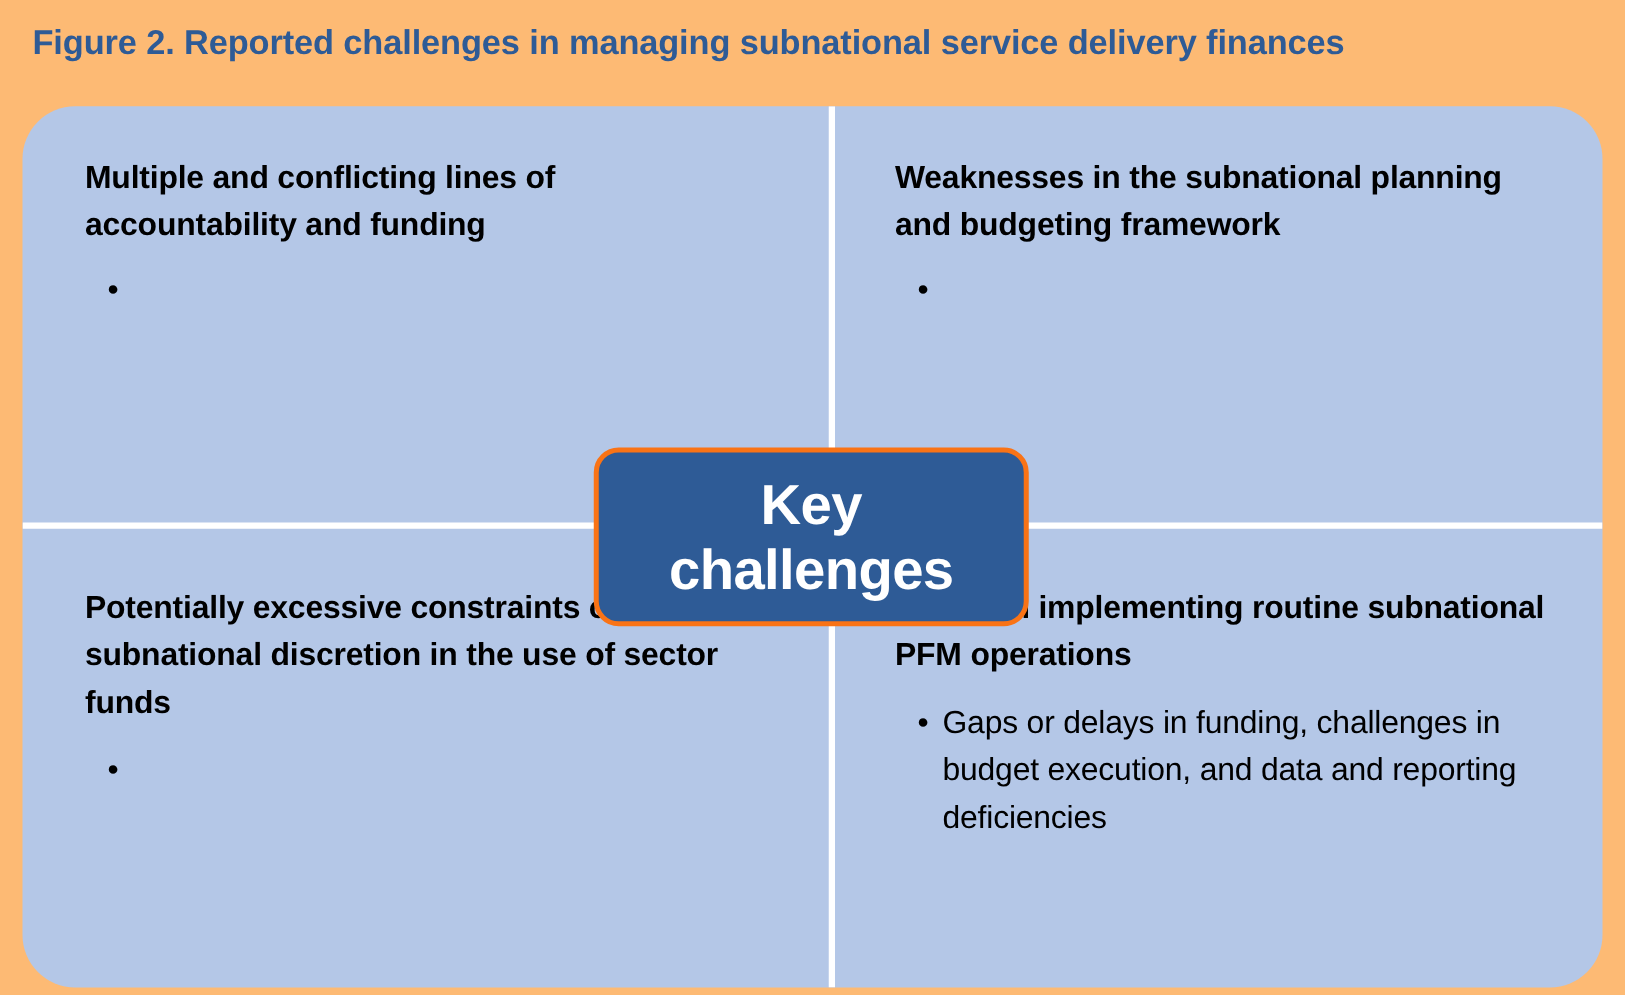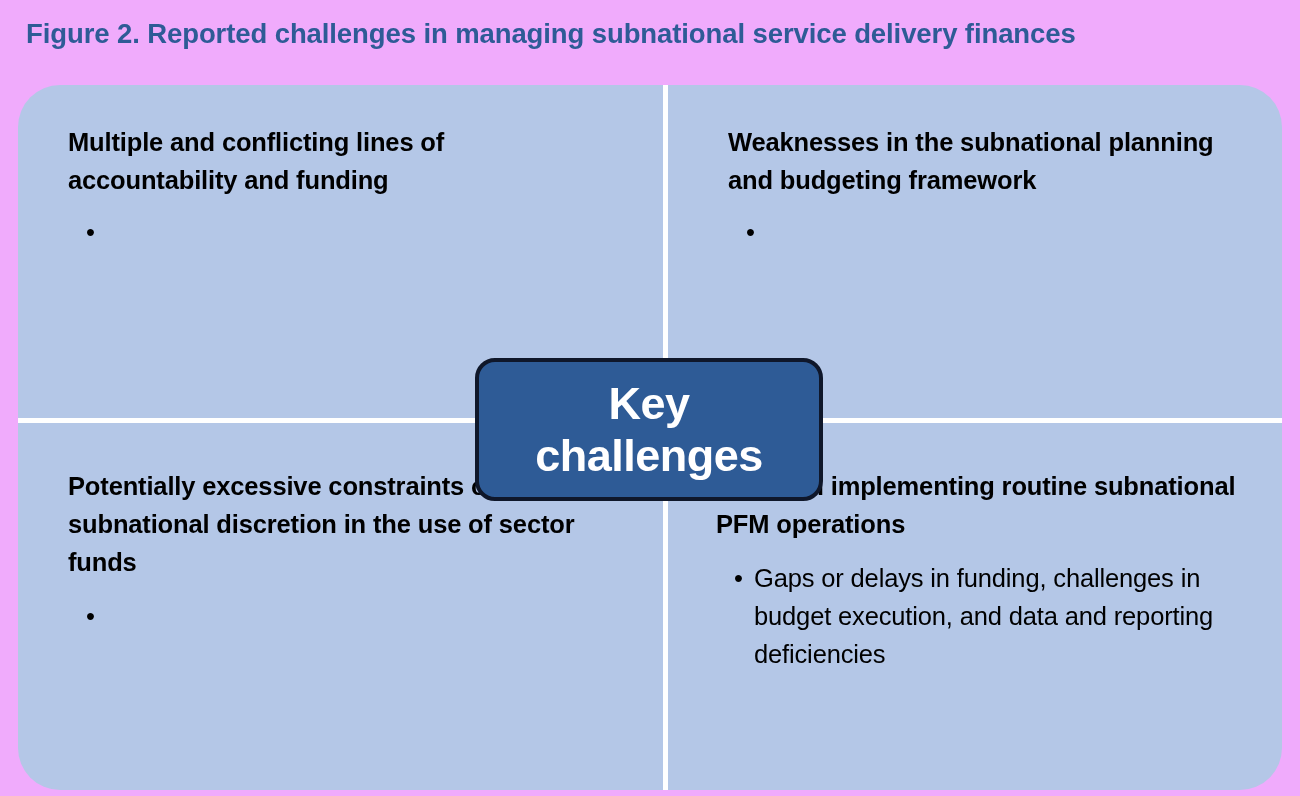--- a/index.html
+++ b/index.html
@@ -11,21 +11,21 @@
     width: 1300px;
     height: 796px;
     font-family: "Liberation Sans", sans-serif;
     overflow: hidden;
   }
 
   #figure-root {
     position: relative;
     width: 1300px;
     height: 796px;
-    background: #f0abfc;
+    background: #fdba74;
   }
 
   
   #figure-title {
     position: absolute;
     left: 26px;
     top: 17px;
     width: 1256px;
     font-size: 27.5px;
     font-weight: bold;
@@ -64,21 +64,21 @@
     height: 5px;
     background: #ffffff;
   }
 
   
   .quadrant {
     position: absolute;
     box-sizing: border-box;
   }
   .q-tl { left: 0px;   top: 0px;   width: 645px; height: 339px; padding: 38px 46px 0 50px; }
-  .q-tr { left: 650px; top: 0px;   width: 614px; height: 333px; padding: 38px 40px 0 48px; margin-left: 12px; }
+  .q-tr { left: 650px; top: 0px;   width: 614px; height: 333px; padding: 38px 40px 0 48px; }
   .q-bl { left: 0px;   top: 338px; width: 645px; height: 367px; padding: 44px 46px 0 50px; }
   .q-br { left: 650px; top: 338px; width: 614px; height: 367px; padding: 44px 40px 0 48px; }
 
   .quadrant-heading {
     font-size: 25.5px;
     font-weight: bold;
     color: #000000;
     line-height: 38px;
     letter-spacing: -0.15px;
   }
@@ -111,21 +111,21 @@
 
   
   #center-badge {
     position: absolute;
     left: 475px;
     top: 358px;
     width: 348px;
     height: 143px;
     box-sizing: border-box;
     background: #2E5B96;
-    border: 4px solid #0f172a;
+    border: 4px solid #f97316;
     border-radius: 20px;
     display: flex;
     align-items: center;
     justify-content: center;
     z-index: 5;
   }
   #center-badge-label {
     color: #ffffff;
     font-size: 45px;
     font-weight: bold;

